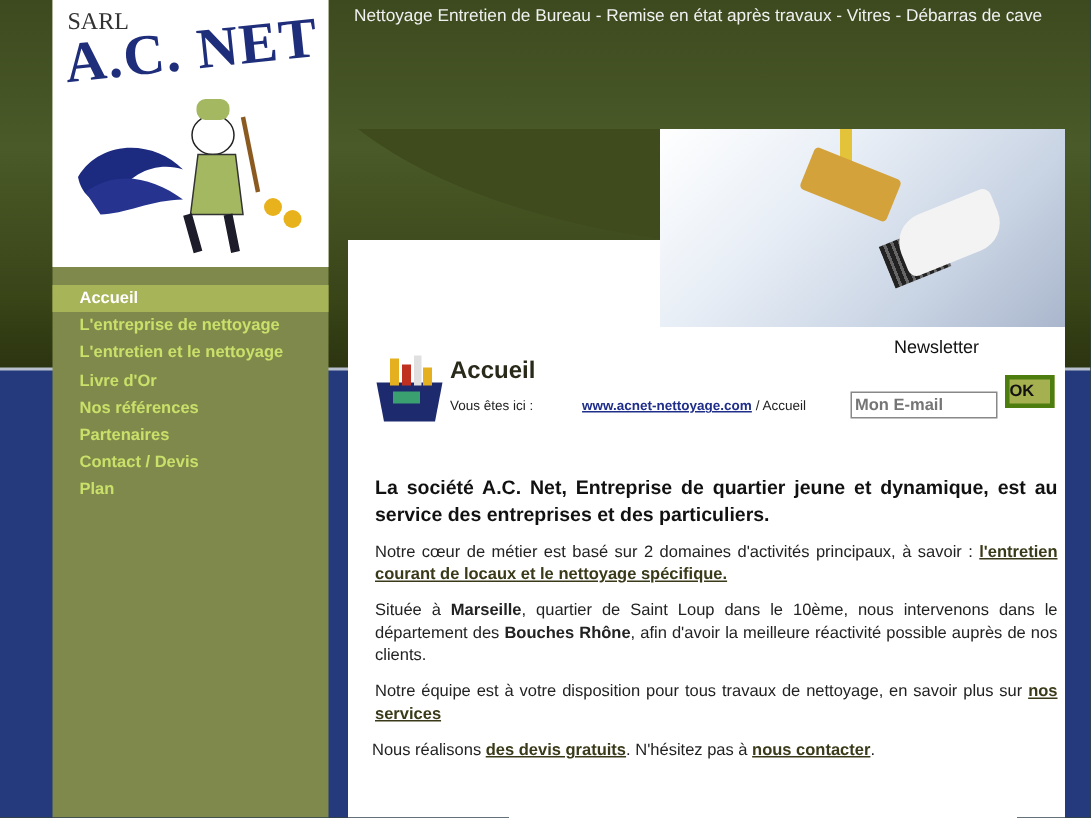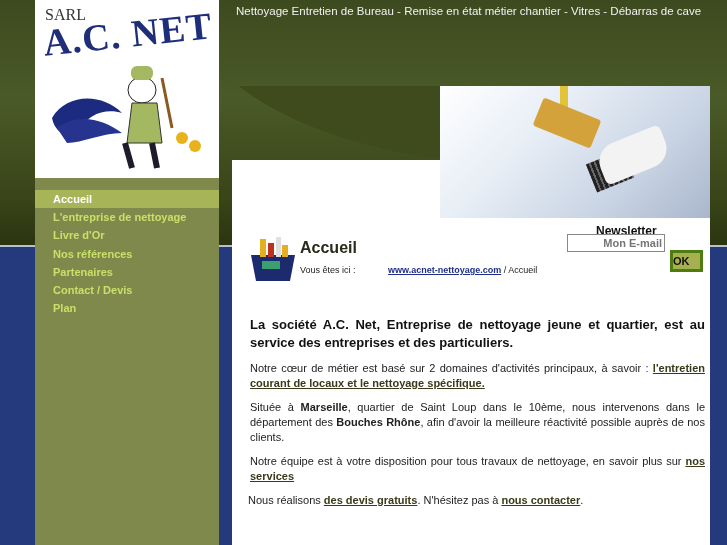--- a/index.html
+++ b/index.html
@@ -23,22 +23,22 @@
   .hero{position:absolute;left:440px;top:86px;width:270px;height:132px;
     background:linear-gradient(135deg,#ffffff 0%,#e8eef6 35%,#c9d4e4 70%,#aab6cc 100%);overflow:hidden;}
   .hero .mop{position:absolute;left:96px;top:22px;width:62px;height:30px;background:#d4a23a;transform:rotate(22deg);border-radius:3px;}
   .hero .handle{position:absolute;left:120px;top:-10px;width:8px;height:60px;background:#e2c33a;}
   .hero .brush{position:absolute;left:158px;top:50px;width:70px;height:38px;background:#f3f3f3;border-radius:20px 6px 20px 6px;transform:rotate(-22deg);}
   .hero .bristle{position:absolute;left:150px;top:70px;width:40px;height:30px;background:repeating-linear-gradient(90deg,#222 0 3px,#666 3px 5px);transform:rotate(-22deg);}
   .page-icon{position:absolute;left:248px;top:233px;width:50px;height:52px;}
   .page-title{position:absolute;left:300px;top:239px;font-size:16px;font-weight:bold;color:#2a2a1a;}
   .crumb{position:absolute;left:300px;top:265px;font-size:9px;color:#222;white-space:nowrap;}
   .crumb a{color:#1f2e8a;font-weight:bold;text-decoration:underline;margin-left:30px;}
-  .nl-title{position:absolute;left:596px;top:224px;font-size:12px;font-weight:bold;color:#111;}
-  .nl-input{position:absolute;left:567px;top:234px;width:92px;height:16px;border:1px solid #888;font-size:11px;font-weight:bold;color:#666;padding:0 2px;box-sizing:content-box;font-family:"Liberation Sans",sans-serif;text-align:right;}
+  .nl-title{position:absolute;left:596px;top:224px;font-size:12px;font-weight:normal;color:#111;}
+  .nl-input{position:absolute;left:567px;top:261px;width:92px;height:16px;border:1px solid #888;font-size:11px;font-weight:bold;color:#666;padding:0 2px;box-sizing:content-box;font-family:"Liberation Sans",sans-serif;}
   .nl-btn{position:absolute;left:670px;top:250px;width:27px;height:16px;background:#a5b050;border:3px solid #4d7c0f;font-size:11px;font-weight:bold;color:#111;text-align:left;line-height:16px;cursor:pointer;}
   .body-text{position:absolute;left:250px;top:316px;width:455px;font-size:11px;color:#222;line-height:15px;}
   .lead{font-size:13px;font-weight:bold;line-height:18px;margin:0 0 8px 0;color:#111;}
   .body-text p{margin:0 0 9px 0;text-align:justify;}
   .body-text a{color:#3a3a1a;font-weight:bold;text-decoration:underline;}
   .body-text .last{margin-left:-2px;}
 </style>
 </head>
 <body>
 
@@ -60,28 +60,29 @@
     <path d="M78 85 L85 110 M105 85 L110 110" stroke="#1c1c2a" stroke-width="6"></path>
     <line x1="115" y1="20" x2="125" y2="70" stroke="#8a5a20" stroke-width="3"></line>
     <circle cx="135" cy="80" r="6" fill="#e7b21b"></circle>
       <circle cx="148" cy="88" r="6" fill="#e7b21b"></circle>
   </svg>
 </div>
 
 <nav class="nav">
   <a class="nav-item active">Accueil</a>
   <a class="nav-item">L'entreprise de nettoyage</a>
+  <a class="nav-item">L'entretien et le nettoyage</a>
   <a class="nav-item">Livre d'Or</a>
   <a class="nav-item">Nos références</a>
   <a class="nav-item">Partenaires</a>
   <a class="nav-item">Contact / Devis</a>
   <a class="nav-item">Plan</a>
 </nav>
 
-<div class="tagline">Nettoyage Entretien de Bureau - Remise en état métier chantier - Vitres - Débarras de cave</div>
+<div class="tagline">Nettoyage Entretien de Bureau - Remise en état après travaux - Vitres - Débarras de cave</div>
 
 <div class="content"></div>
 <div class="curve">
     <div class="curve-inner"></div>
   </div>
 
 <div class="hero">
   <div class="handle"></div>
   <div class="mop"></div>
   <div class="bristle"></div>
@@ -102,18 +103,18 @@
   <a>www.acnet-nettoyage.com</a>
   <span>/</span>
   <span>Accueil</span>
 </div>
 
 <div class="nl-title">Newsletter</div>
 <input class="nl-input" placeholder="Mon E-mail" style="">
 <div class="nl-btn">OK</div>
 
 <div class="body-text">
-  <p class="lead">La société A.C. Net, Entreprise de nettoyage jeune et quartier, est au service des entreprises et des particuliers.</p>
+  <p class="lead">La société A.C. Net, Entreprise de quartier jeune et dynamique, est au service des entreprises et des particuliers.</p>
   <p><span>Notre cœur de métier est basé sur 2 domaines d'activités principaux, à savoir : </span><a>l'entretien courant de locaux et le nettoyage spécifique.</a></p>
   <p><span>Située  à </span><b>Marseille</b><span>, quartier de Saint Loup dans le 10ème, nous intervenons dans le département des </span><b>Bouches Rhône</b><span>, afin d'avoir la meilleure réactivité possible auprès de nos clients.</span></p>
   <p><span>Notre équipe est à votre disposition pour tous travaux de nettoyage, en savoir plus sur </span><a>nos services</a></p>
   <p class="last"><span>Nous réalisons </span><a>des devis gratuits</a><span>. N'hésitez pas à </span><a>nous contacter</a><span>.</span></p>
 </div>
 
 </body></html>

